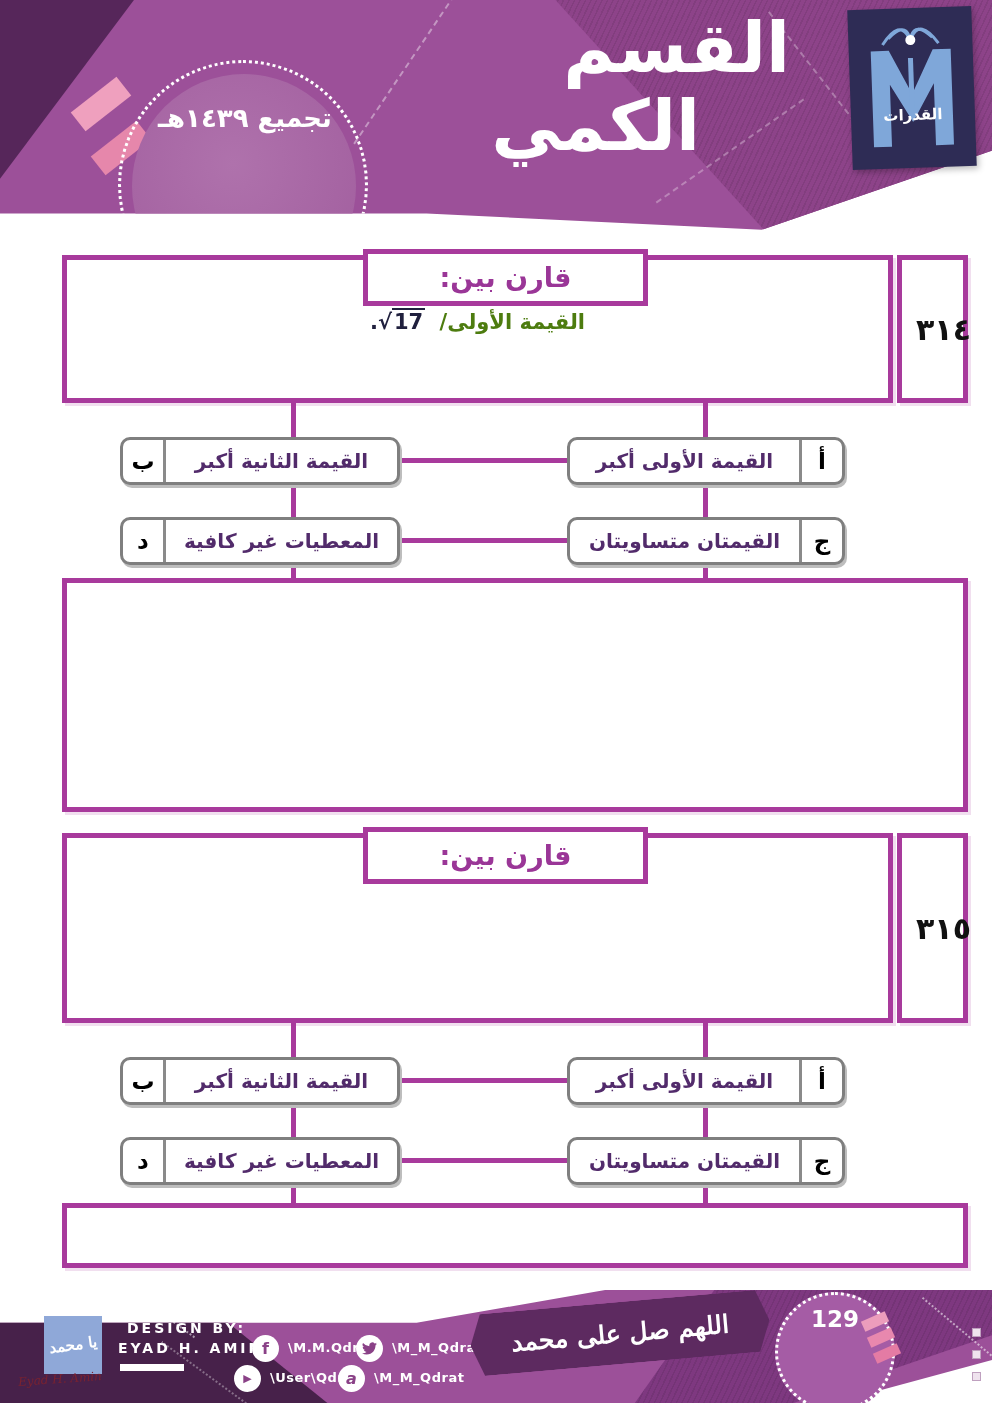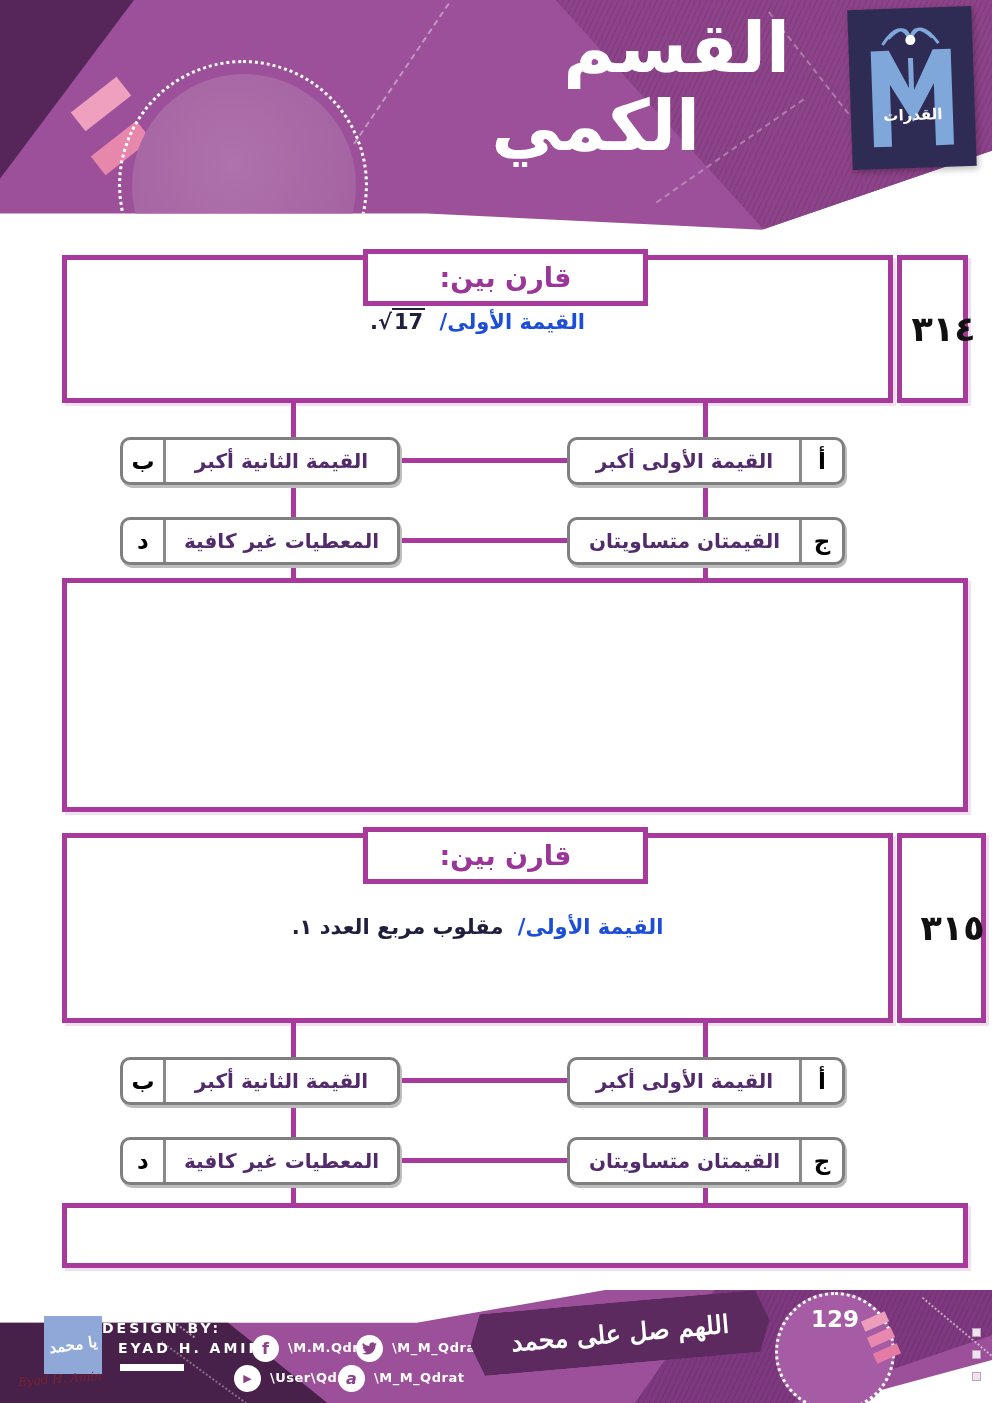--- a/index.html
+++ b/index.html
@@ -28,24 +28,24 @@
   .logo{position:absolute;left:850px;top:8px;width:124px;height:160px;background:#2E2C55;
      transform:rotate(-2deg);box-shadow:2px 3px 6px rgba(0,0,0,.25);}
   .logo-caption{position:absolute;left:0;top:98px;width:100%;text-align:center;color:#fff;
      font-size:15px;font-weight:bold;direction:rtl;}
 
   
   .qbox,.workbox{border:5px solid #A83A9C;background:#fff;box-shadow:3px 3px 0 rgba(168,58,156,.16);}
   .prompt{border:5px solid #A83A9C;background:#fff;display:flex;align-items:center;justify-content:center;
      color:#9A3697;font-weight:bold;font-size:27px;z-index:3;direction:rtl;}
   .numbox{border:5px solid #A83A9C;background:#fff;display:flex;align-items:center;justify-content:center;
-     font-size:35px;color:#111;font-weight:600;box-shadow:3px 3px 0 rgba(168,58,156,.16);padding-left:22px;}
+     font-size:30px;color:#111;font-weight:600;box-shadow:3px 3px 0 rgba(168,58,156,.16);padding-left:22px;}
   .conn{background:#A83A9C;}
   .valline{left:62px;width:831px;text-align:center;direction:rtl;font-weight:bold;font-size:21px;}
-  .valline .lab{color:#1d4ed8;margin-left:7px;}
+  .valline .lab{color:#4d7c0f;margin-left:7px;}
   .valline .math{color:#20203E;}
   .sqrt{display:inline-block;direction:ltr;unicode-bidi:isolate;}
   .sqrt .bar{display:inline-block;border-top:2px solid currentColor;padding:0 2px;line-height:1.2;}
   .opt{border:3px solid #7F7F7F;border-radius:10px;background:#fff;display:flex;
      box-shadow:2px 3px 0 #BDBDBD;overflow:hidden;}
   .opt .letter{flex:0 0 40px;display:flex;align-items:center;justify-content:center;
      font-size:23px;font-weight:bold;color:#000;}
   .opt .divider{flex:0 0 3px;background:#8A8A8A;}
   .opt .label{flex:1;display:flex;align-items:center;justify-content:center;color:#522B6B;
      font-weight:bold;font-size:20px;direction:rtl;}
@@ -92,20 +92,21 @@
       <div class="banner-hatch"></div>
       <div class="dark-tri"></div>
       <div class="dashline" style="left:310px;top:60px;width:200px;transform:rotate(-56deg);"></div>
       <div class="dashline" style="left:640px;top:150px;width:180px;transform:rotate(-35deg);border-top-color:rgba(255,255,255,.3);"></div>
       <div class="dashline" style="left:740px;top:70px;width:150px;transform:rotate(52deg);border-top-color:rgba(255,255,255,.3);"></div>
       <div class="pinkbar" style="left:72px;top:92px;background:#EFA0BE;"></div>
       <div class="pinkbar" style="left:92px;top:136px;background:#E687AB;"></div>
       <div class="badge-ring"></div>
       <div class="badge-fill"></div>
       <div class="badge-text">
+        <div>تجميع ١٤٣٩هـ</div>
       </div>
     </div>
     <div class="title-line" style="right:292px;top:88px;">الكمي</div>
     <div class="title-line" style="right:202px;top:10px;">القسم</div>
     <div class="logo">
       <svg width="124" height="160" viewBox="0 0 124 160">
         <polygon points="22,42 40,42 62,86 84,42 102,42 102,138 84,138 84,76 62,114 40,76 40,138 22,138" fill="#7FA7D9"></polygon>
         <rect x="59" y="50" width="5" height="50" fill="#7FA7D9"></rect>
         <path d="M34 36 Q52 10 61 30 M90 36 Q72 10 63 30 M40 30 Q56 14 61 28 M84 30 Q68 14 63 28" stroke="#7FA7D9" stroke-width="3" fill="none"></path>
         <circle cx="62" cy="32" r="5" fill="#fff"></circle>
@@ -148,26 +149,22 @@
   </div>
   <div class="abs opt" style="left:120px;top:517px;width:280px;height:48px;">
     <div class="letter">د</div>
     <div class="divider"></div>
     <div class="label">المعطيات غير كافية</div>
   </div>
 
   <div class="abs workbox" style="left:62px;top:578px;width:906px;height:234px;"></div>
 
   <div class="abs qbox" style="left:62px;top:833px;width:831px;height:190px;"></div>
-  <div class="abs numbox" style="left:897px;top:833px;width:89px;height:190px;">٣١٥</div>
+  <div class="abs numbox" style="left:897px;top:833px;width:71px;height:190px;">٣١٥</div>
   <div class="abs prompt" style="left:363px;top:827px;width:285px;height:57px;">قارن بين:</div>
-  <div class="abs valline" style="top:915px;" dir="rtl">
-    <span class="lab">القيمة الأولى/</span>
-    <span class="math"><span>مقلوب مربع العدد ١.</span></span>
-  </div>
 
   <div class="abs conn" style="left:291px;top:1023px;width:5px;height:34px;"></div>
   <div class="abs conn" style="left:703px;top:1023px;width:5px;height:34px;"></div>
   <div class="abs conn" style="left:398px;top:1078px;width:172px;height:5px;"></div>
   <div class="abs conn" style="left:291px;top:1105px;width:5px;height:32px;"></div>
   <div class="abs conn" style="left:703px;top:1105px;width:5px;height:32px;"></div>
   <div class="abs conn" style="left:398px;top:1158px;width:172px;height:5px;"></div>
   <div class="abs conn" style="left:291px;top:1185px;width:5px;height:18px;"></div>
   <div class="abs conn" style="left:703px;top:1185px;width:5px;height:18px;"></div>
 
@@ -201,21 +198,21 @@
     <div class="f-dark"></div>
 
     <div class="dotline" style="left:95px;top:14px;width:110px;transform:rotate(36deg);"></div>
     <div class="dotline" style="left:150px;top:86px;width:120px;transform:rotate(36deg);border-top-color:rgba(255,255,255,.35);"></div>
     <div class="dotline" style="left:905px;top:55px;width:150px;transform:rotate(40deg);"></div>
 
     <div class="f-logo">
       <span>يا محمد</span>
     </div>
     <div class="f-sign">Eyad H. Amin</div>
-    <div class="f-designtxt" style="left:102px;top:30px;">DESIGN BY:</div>
+    <div class="f-designtxt" style="left:127px;top:30px;">DESIGN BY:</div>
     <div class="f-designtxt" style="left:118px;top:50px;">EYAD H. AMIN</div>
     <div class="f-bar"></div>
 
     <div class="sicon" style="left:252px;top:45px;">
         <span>f</span>
       </div>
     <div class="handle" style="left:288px;top:50px;">\M.M.Qdrat</div>
     <div class="sicon" style="left:356px;top:45px;">
       <svg width="15" height="15" viewBox="0 0 24 24">
           <path fill="#8A4187" d="M23.95 4.57a10 10 0 0 1-2.82.77 4.96 4.96 0 0 0 2.16-2.72c-.95.56-2.01.97-3.13 1.19a4.92 4.92 0 0 0-8.38 4.48A13.94 13.94 0 0 1 1.64 3.16a4.92 4.92 0 0 0 1.52 6.57 4.9 4.9 0 0 1-2.23-.61v.06a4.92 4.92 0 0 0 3.95 4.83 4.96 4.96 0 0 1-2.22.08 4.93 4.93 0 0 0 4.6 3.42A9.87 9.87 0 0 1 0 19.54a13.9 13.9 0 0 0 7.55 2.21c9.06 0 14.01-7.5 14.01-14.01 0-.21 0-.42-.02-.63a10 10 0 0 0 2.41-2.54z"></path>

